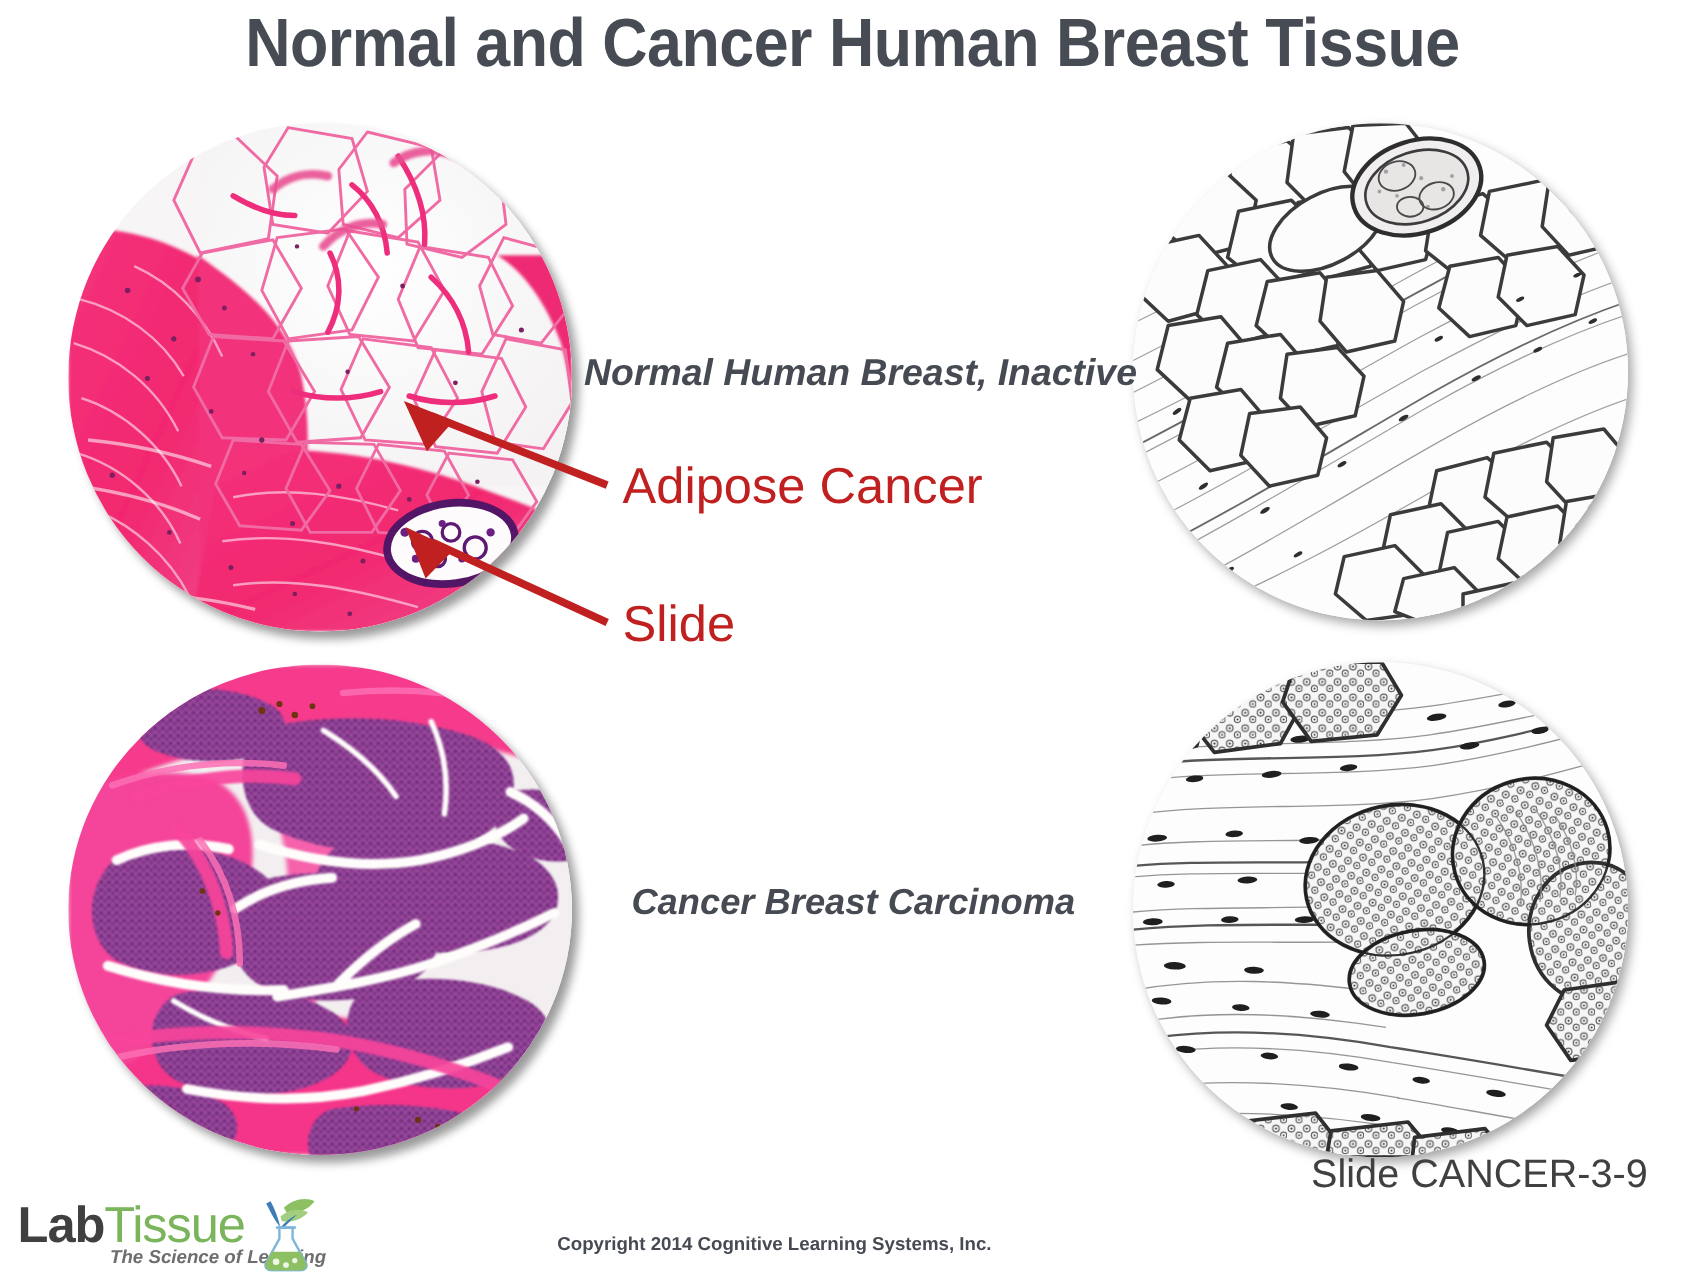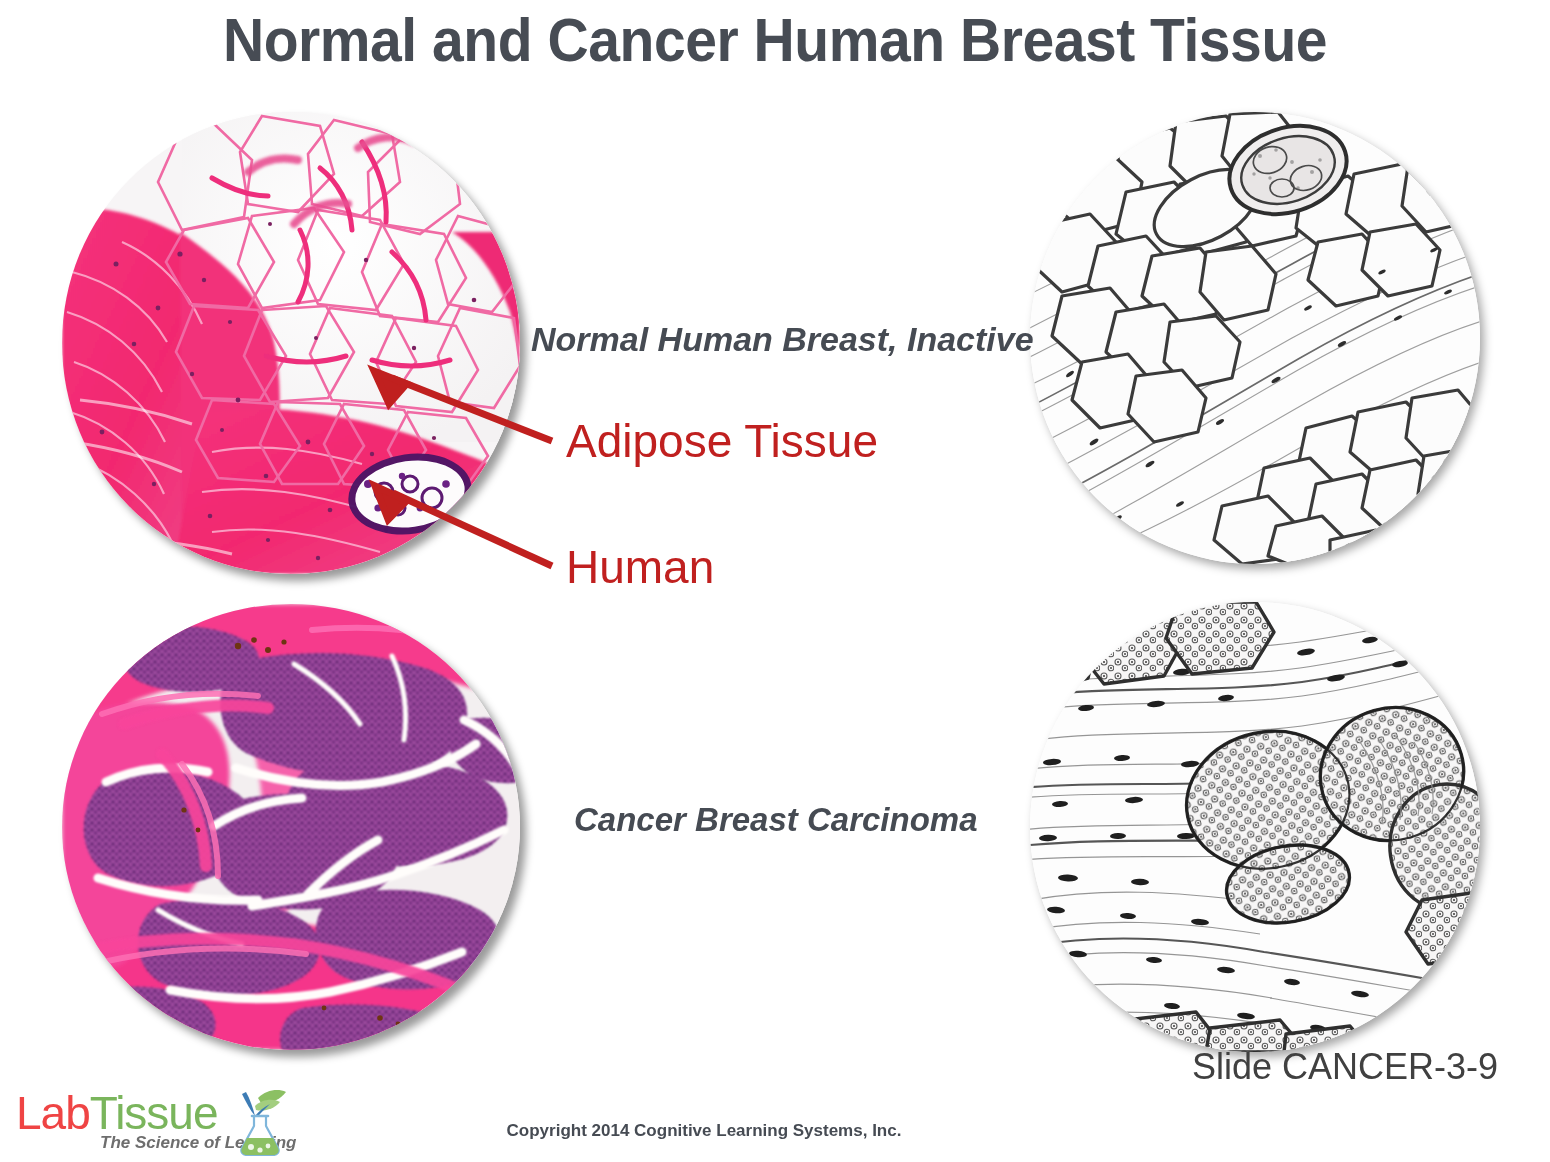--- a/index.html
+++ b/index.html
@@ -85,21 +85,21 @@
     height: 66px;
   }
   .logo-wordmark {
     position: absolute;
     left: 0; top: 0;
     font-size: 46px;
     font-weight: normal;
     letter-spacing: -1px;
     white-space: nowrap;
   }
-  .logo-lab { color: #ef4444; font-weight: normal; }
+  .logo-lab { color: #404040; font-weight: bold; }
   .logo-learner { color: #7AB55C; }
   .logo-tagline {
     position: absolute;
     left: 84px;
     top: 47px;
     font-size: 17px;
     font-style: italic;
     font-weight: bold;
     color: #6E6E6E;
     white-space: nowrap;
@@ -573,23 +573,23 @@
       <ellipse cx="362" cy="172" rx="72" ry="66" transform="rotate(-16 362 172)"></ellipse>
       <ellipse cx="258" cy="282" rx="62" ry="38" transform="rotate(-10 258 282)"></ellipse>
     </g>
   </svg>
 </div>
 
 <div class="caption-label" id="label-normal-caption">Normal Human Breast, Inactive</div>
 
 <div class="caption-label" id="label-carcinoma-caption">Cancer Breast Carcinoma</div>
 
-<div class="annotation-label" id="label-adipose">Adipose Tissue</div>
-
-<div class="annotation-label" id="label-lobe">Human</div>
+<div class="annotation-label" id="label-adipose">Adipose Cancer</div>
+
+<div class="annotation-label" id="label-lobe">Slide</div>
 
 <svg id="annotation-arrows" viewBox="0 0 1550 1162">
   <g stroke="#C0201F" fill="#C0201F" stroke-width="7" stroke-linecap="butt">
 
     <line x1="552" y1="441" x2="392" y2="378"></line>
     <polygon points="374,371 409,371 400,396" transform="rotate(21.5 374 371)"></polygon>
 
     <line x1="552" y1="566" x2="393" y2="493"></line>
     <polygon points="375,486 410,486 401,511" transform="rotate(24.7 375 486)"></polygon>
   </g>

